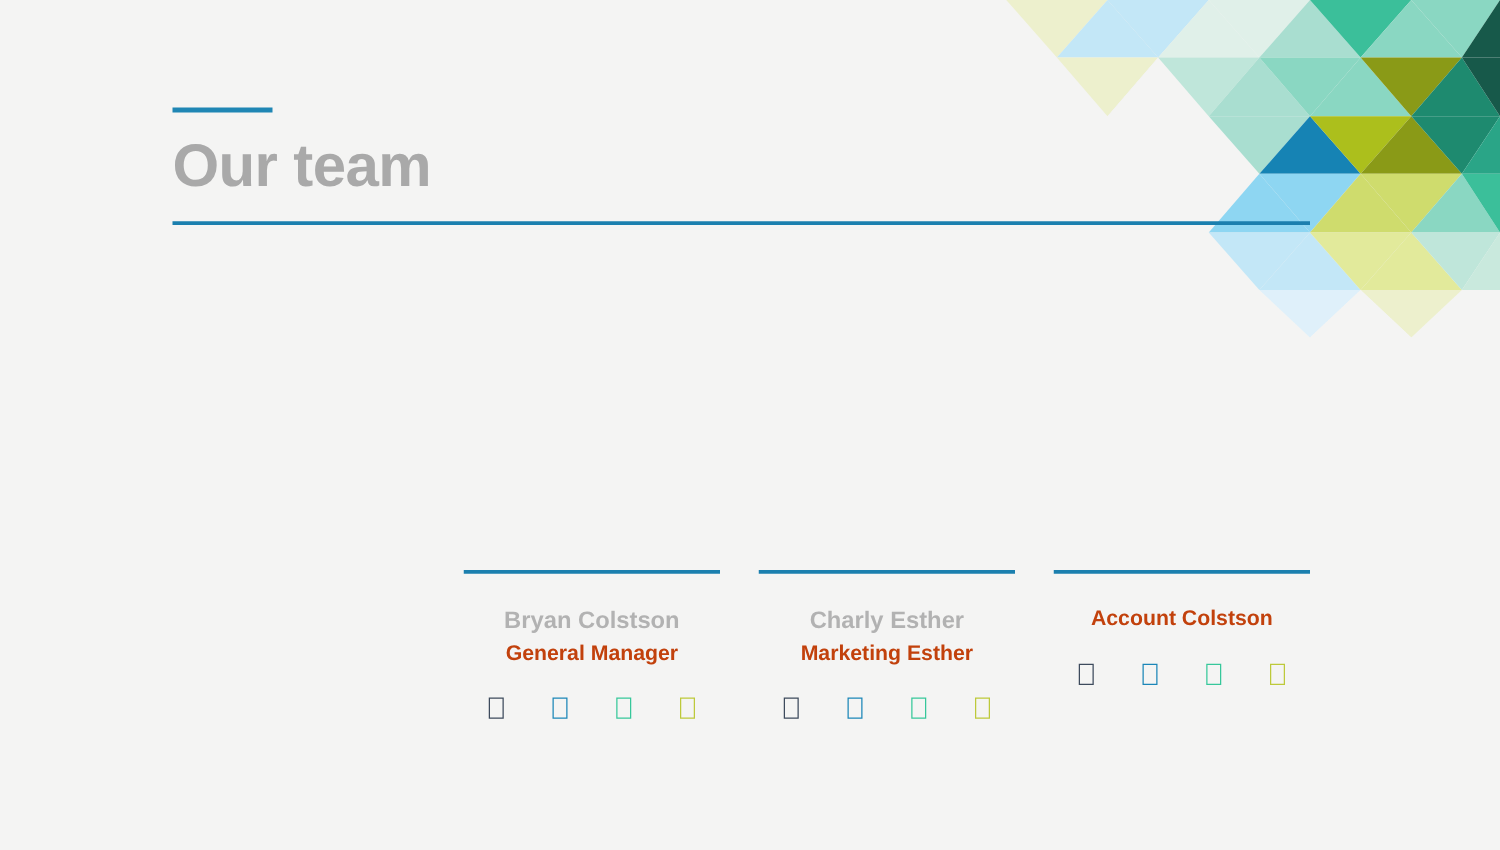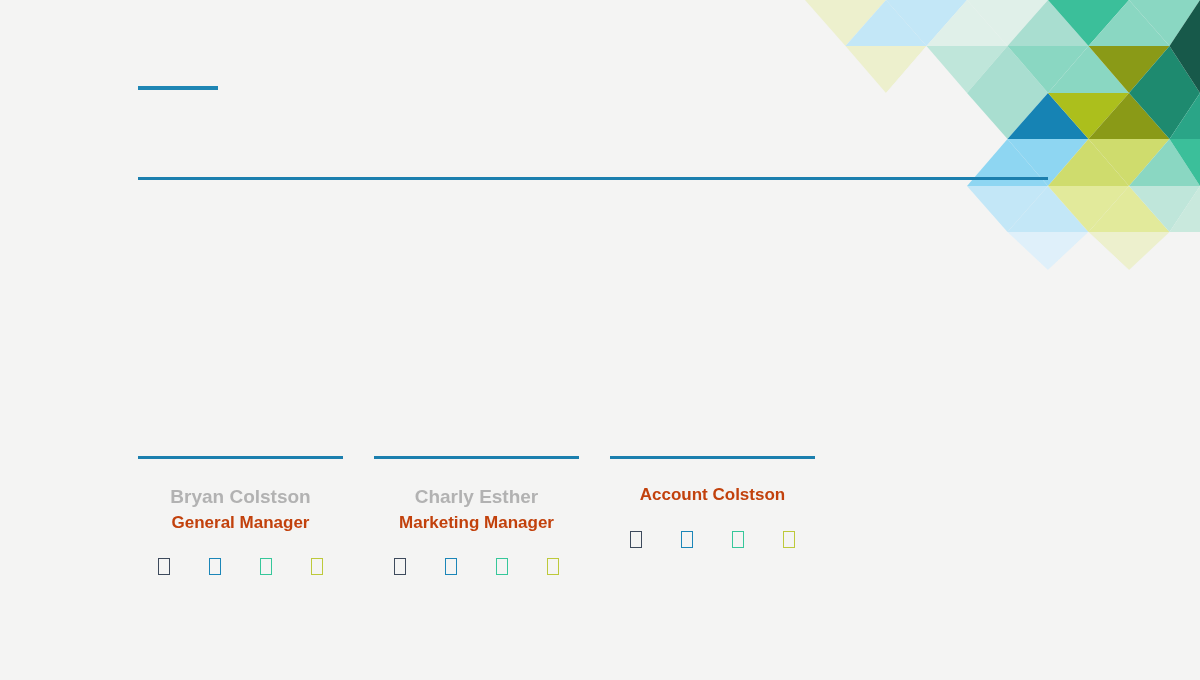--- a/index.html
+++ b/index.html
@@ -67,20 +67,21 @@
   }
 
   
   #team-row {
     position: absolute;
     left: 138px;
     top: 456px;
     width: 910px;
     display: flex;
     gap: 31px;
+    justify-content: flex-end;
   }
   .member {
     width: 205px;
     text-align: center;
   }
   .member-rule {
     width: 100%;
     height: 3px;
     background: #1b7fae;
     margin-bottom: 24px;
@@ -175,20 +176,21 @@
       <polygon points="369.5,232 400,186 400,232" fill="#c9e9dd"></polygon>
 
       <polygon points="207.5,232 288.5,232 248,270" fill="#dff0fa"></polygon>
       <polygon points="288.5,232 369.5,232 329,270" fill="#edf0cd"></polygon>
       <polygon points="248,270 288.5,232 329,270" fill="#f4f4f3"></polygon>
     </svg>
   </div>
 
   <div id="title-block">
     <div id="title-accent-bar"></div>
+    <h1 id="page-title">Our team</h1>
     <div id="title-rule"></div>
   </div>
 
   <div id="team-row">
 
     <div class="member">
       <div class="member-rule"></div>
       <div class="member-name">Bryan Colstson</div>
       <div class="member-role">General Manager</div>
       <div class="social-row">
@@ -204,21 +206,21 @@
         <span class="social-icon" style="color:#bdc93a">
             <span class="tofu"></span>
           </span>
       </div>
     </div>
 
 
     <div class="member">
       <div class="member-rule"></div>
       <div class="member-name">Charly Esther</div>
-      <div class="member-role">Marketing Manager</div>
+      <div class="member-role">Marketing Esther</div>
       <div class="social-row">
         <span class="social-icon" style="color:#3d4a5c">
             <span class="tofu"></span>
           </span>
         <span class="social-icon" style="color:#1b86b8">
             <span class="tofu"></span>
           </span>
         <span class="social-icon" style="color:#36c79a">
             <span class="tofu"></span>
           </span>

